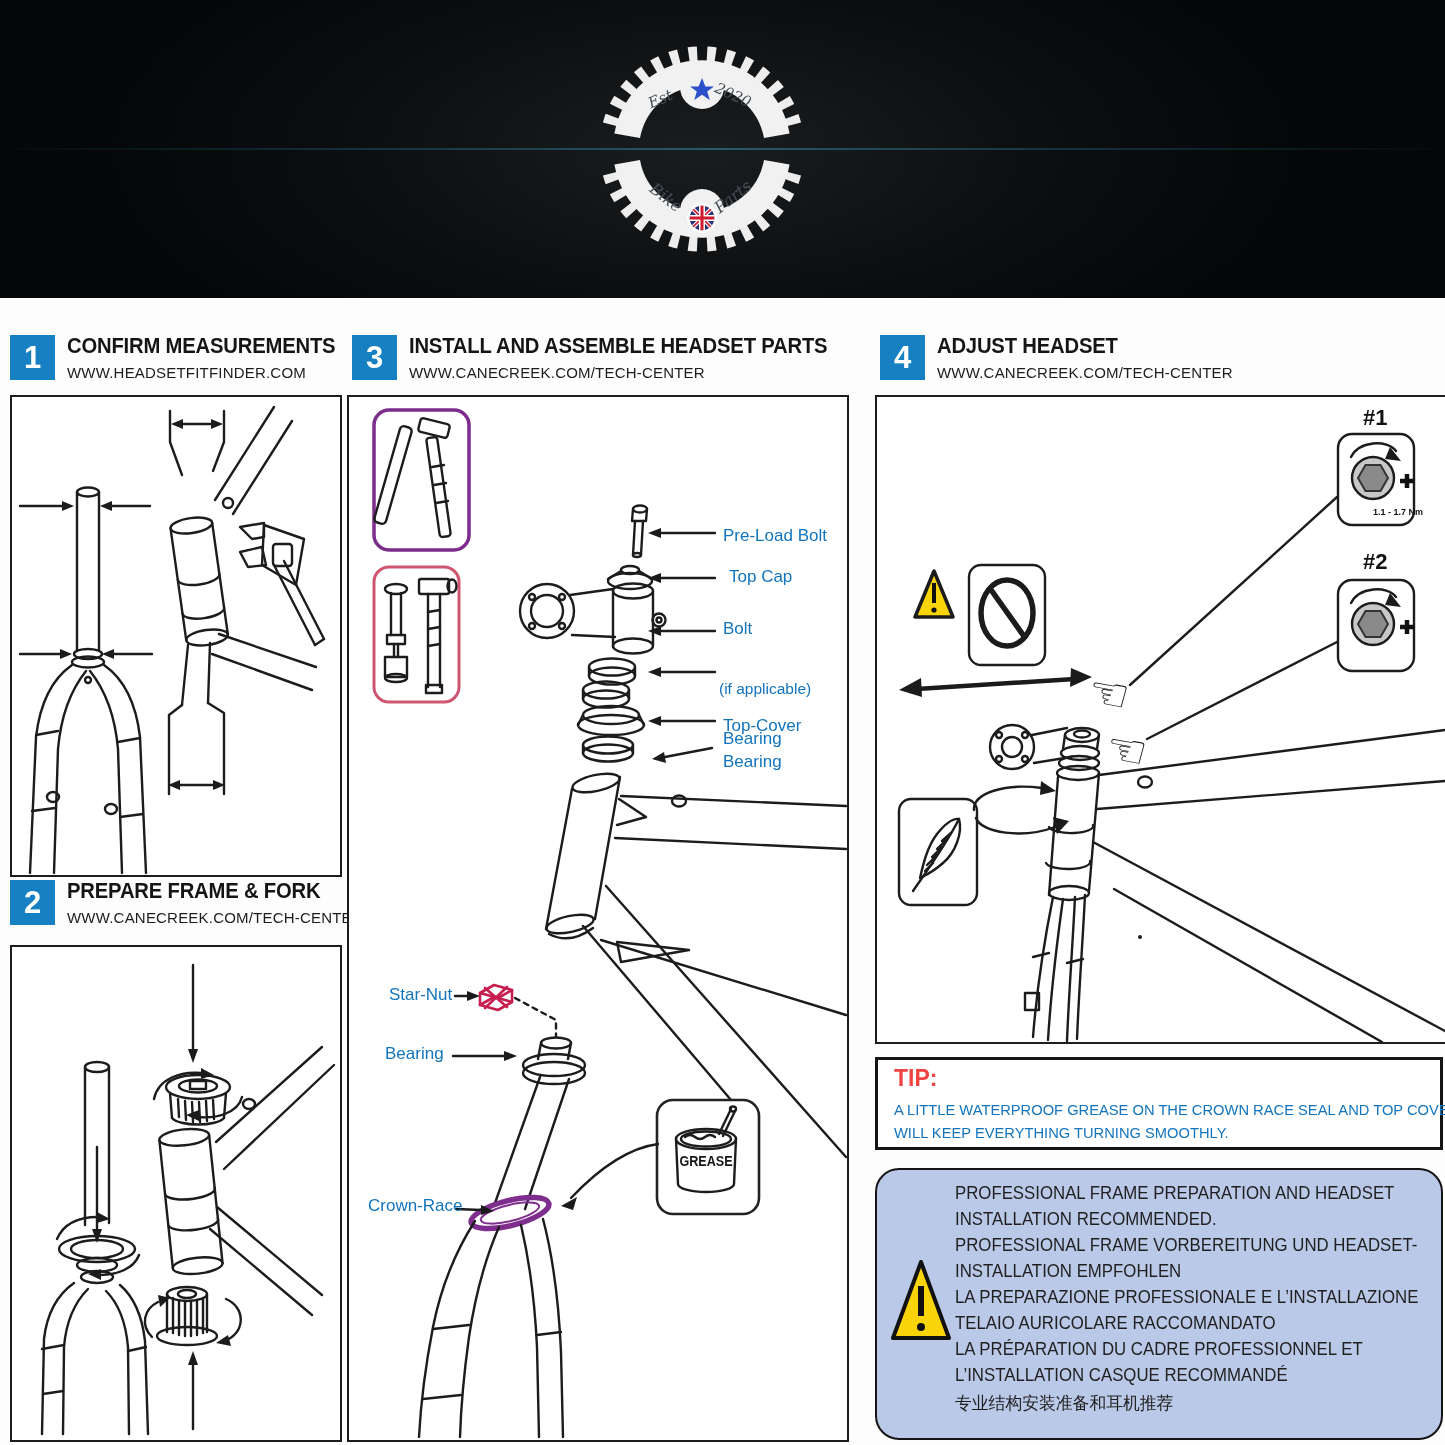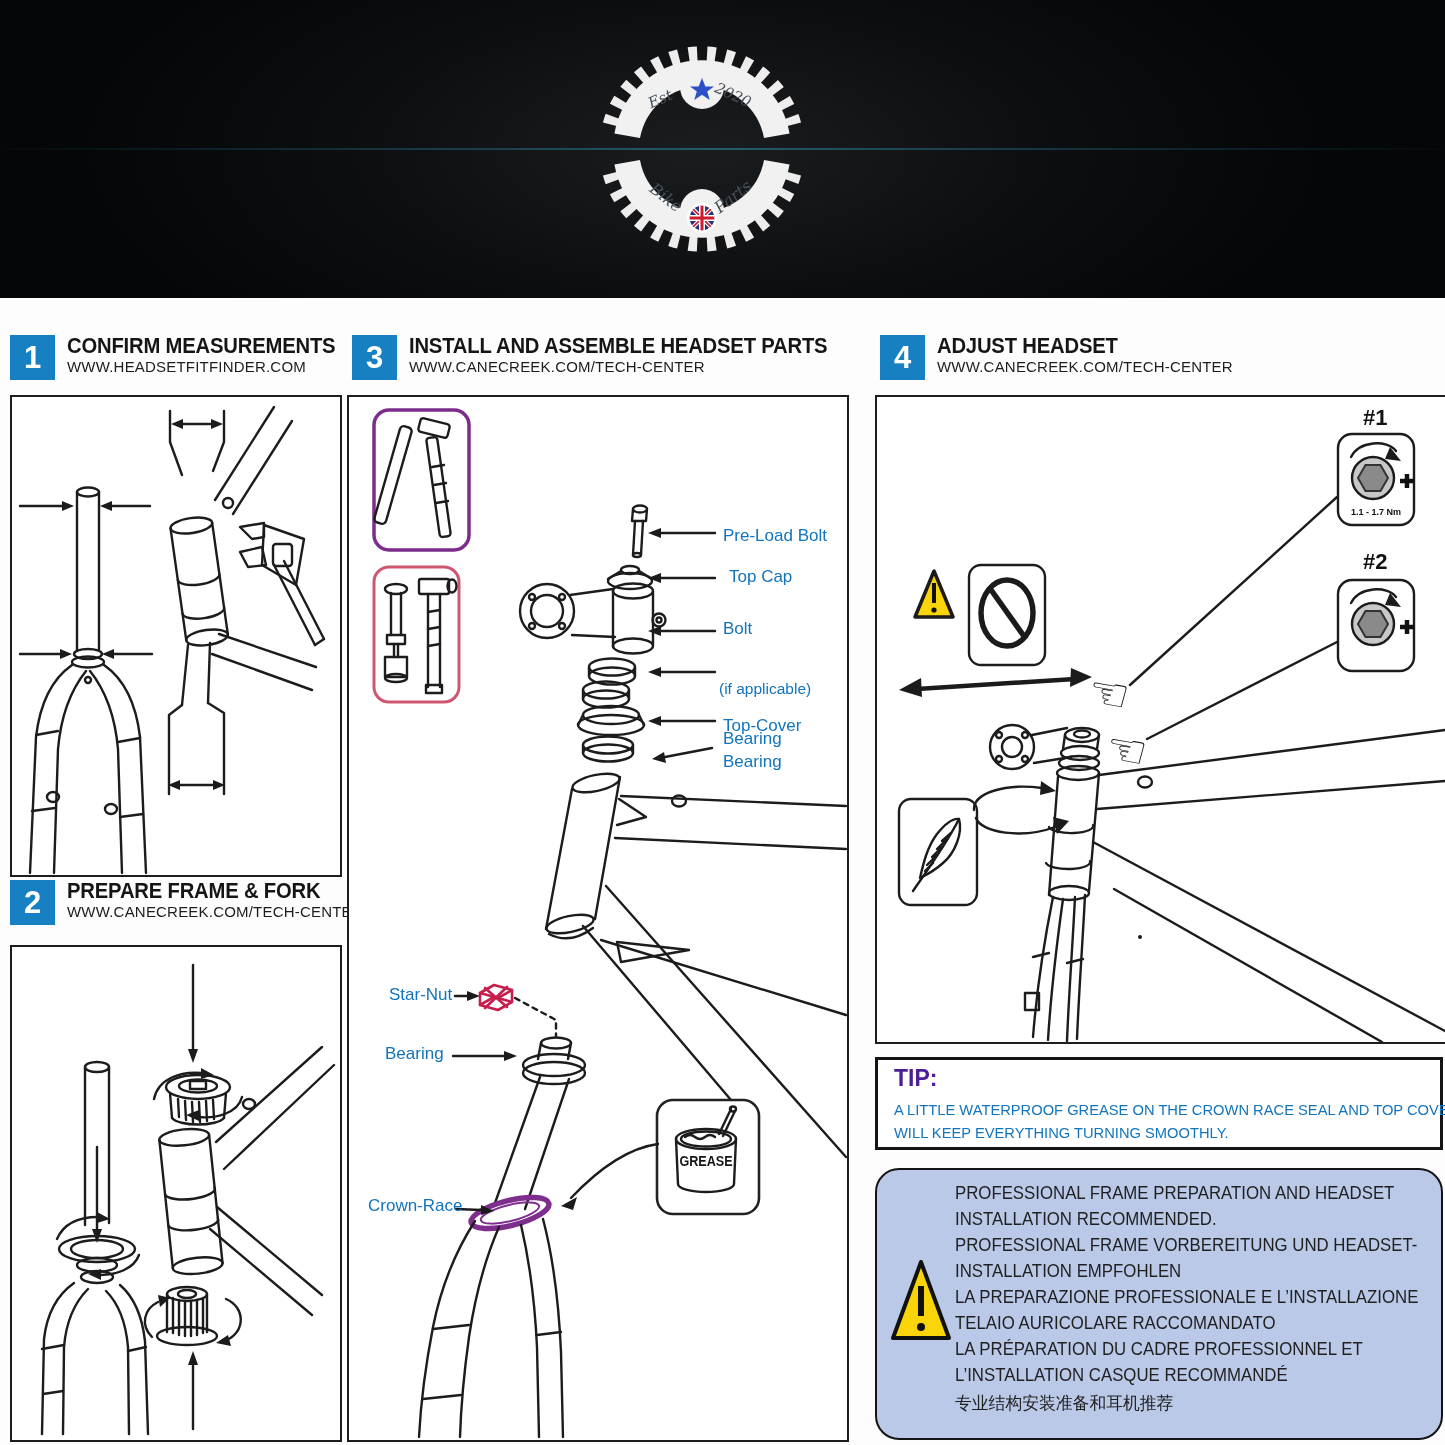--- a/index.html
+++ b/index.html
@@ -13,31 +13,31 @@
   .logo-word{position:absolute;font-family:"DejaVu Serif",serif;font-style:italic;color:#475059;white-space:nowrap;}
   #brand{position:absolute;left:402px;top:114px;width:600px;text-align:center;
          font-family:"DejaVu Serif",serif;font-style:italic;font-weight:bold;font-size:46px;
          letter-spacing:-2px;color:#4ab6e6;white-space:nowrap;z-index:5;}
   
   .step-head{position:absolute;display:flex;gap:12px;align-items:flex-start;}
   .step-num{width:45px;height:45px;background:#1680c2;color:#fff;font-weight:bold;font-size:31px;
             display:flex;align-items:center;justify-content:center;flex:0 0 45px;}
   .step-title{font-weight:700;font-size:22px;color:#151515;letter-spacing:-.2px;
               transform:scaleX(.92);transform-origin:left top;white-space:nowrap;line-height:24px;margin-top:-1px;}
-  .step-url{font-size:15px;color:#1d1d1d;letter-spacing:.2px;white-space:nowrap;margin-top:0;}
+  .step-url{font-size:15px;color:#1d1d1d;letter-spacing:.2px;white-space:nowrap;margin-top:6px;}
   
   .panel{position:absolute;background:#fff;border:2.5px solid #1d1d1d;}
   .panel svg{position:absolute;left:0;top:0;}
   .ln{fill:none;stroke:#1c1c1c;stroke-width:2.4;stroke-linecap:round;stroke-linejoin:round;}
   .ah{fill:#1b1b1b;stroke:none;}
   .lbl{position:absolute;color:#1274bd;font-size:17px;white-space:nowrap;}
   .lbl-sm{position:absolute;color:#1274bd;font-size:15.5px;white-space:nowrap;}
   
   #tipbox{position:absolute;left:875px;top:1057px;width:568px;height:93px;border:3px solid #141414;background:#fff;box-sizing:border-box;}
-  .tip-title{position:absolute;left:16px;top:5px;font-weight:700;font-size:23px;color:#4c1d95;}
+  .tip-title{position:absolute;left:16px;top:5px;font-weight:700;font-size:23px;color:#ef4444;}
   .tip-line{position:absolute;left:16px;color:#1274bd;font-size:15px;white-space:nowrap;transform:scaleX(.98);transform-origin:left;}
   #warnbox{position:absolute;left:875px;top:1168px;width:568px;height:272px;border:2.5px solid #141414;
            border-radius:24px;background:#bac9e8;box-sizing:border-box;}
   .warn-line{position:absolute;left:78px;color:#1f1f1f;font-size:17.5px;white-space:nowrap;
              transform:scaleX(.96);transform-origin:left;}
   .ov{position:absolute;}
 </style>
 </head>
 <body>
 
@@ -535,21 +535,21 @@
         <path d="M97 413 C96 396 128 386 165 391" class="ln" stroke-width="3.5"></path>
         <polygon class="ah" points="179,394 164,384 163,398"></polygon>
         <path d="M99 421 C104 436 146 442 178 430" class="ln" stroke-width="3.5"></path>
         <polygon class="ah" points="192,424 176,420 180,437"></polygon>
       </g>
 
       <text x="252" y="314" font-size="46" fill="#141414" text-anchor="end" transform="rotate(10 240 300)">☜</text>
       <text x="270" y="370" font-size="46" fill="#141414" text-anchor="end" transform="rotate(10 255 355)">☜</text>
     </svg>
     <div class="ov" style="left:486px;top:8px;font-size:22px;font-weight:bold;color:#111">#1</div>
-    <div class="ov" style="left:462px;top:110px;width:74px;text-align:center;font-size:9px;font-weight:bold;color:#111">1.1 - 1.7 Nm</div>
+    <div class="ov" style="left:484px;top:110px;width:74px;text-align:center;font-size:9px;font-weight:bold;color:#111">1.1 - 1.7 Nm</div>
     <div class="ov" style="left:486px;top:152px;font-size:22px;font-weight:bold;color:#111">#2</div>
   </div>
 
   <div id="tipbox">
     <div class="tip-title">TIP:</div>
     <div class="tip-line" style="top:41px">A LITTLE WATERPROOF GREASE ON THE CROWN RACE SEAL AND TOP COVER SEAL</div>
     <div class="tip-line" style="top:64px">WILL KEEP EVERYTHING TURNING SMOOTHLY.</div>
   </div>
 
   <div id="warnbox">

